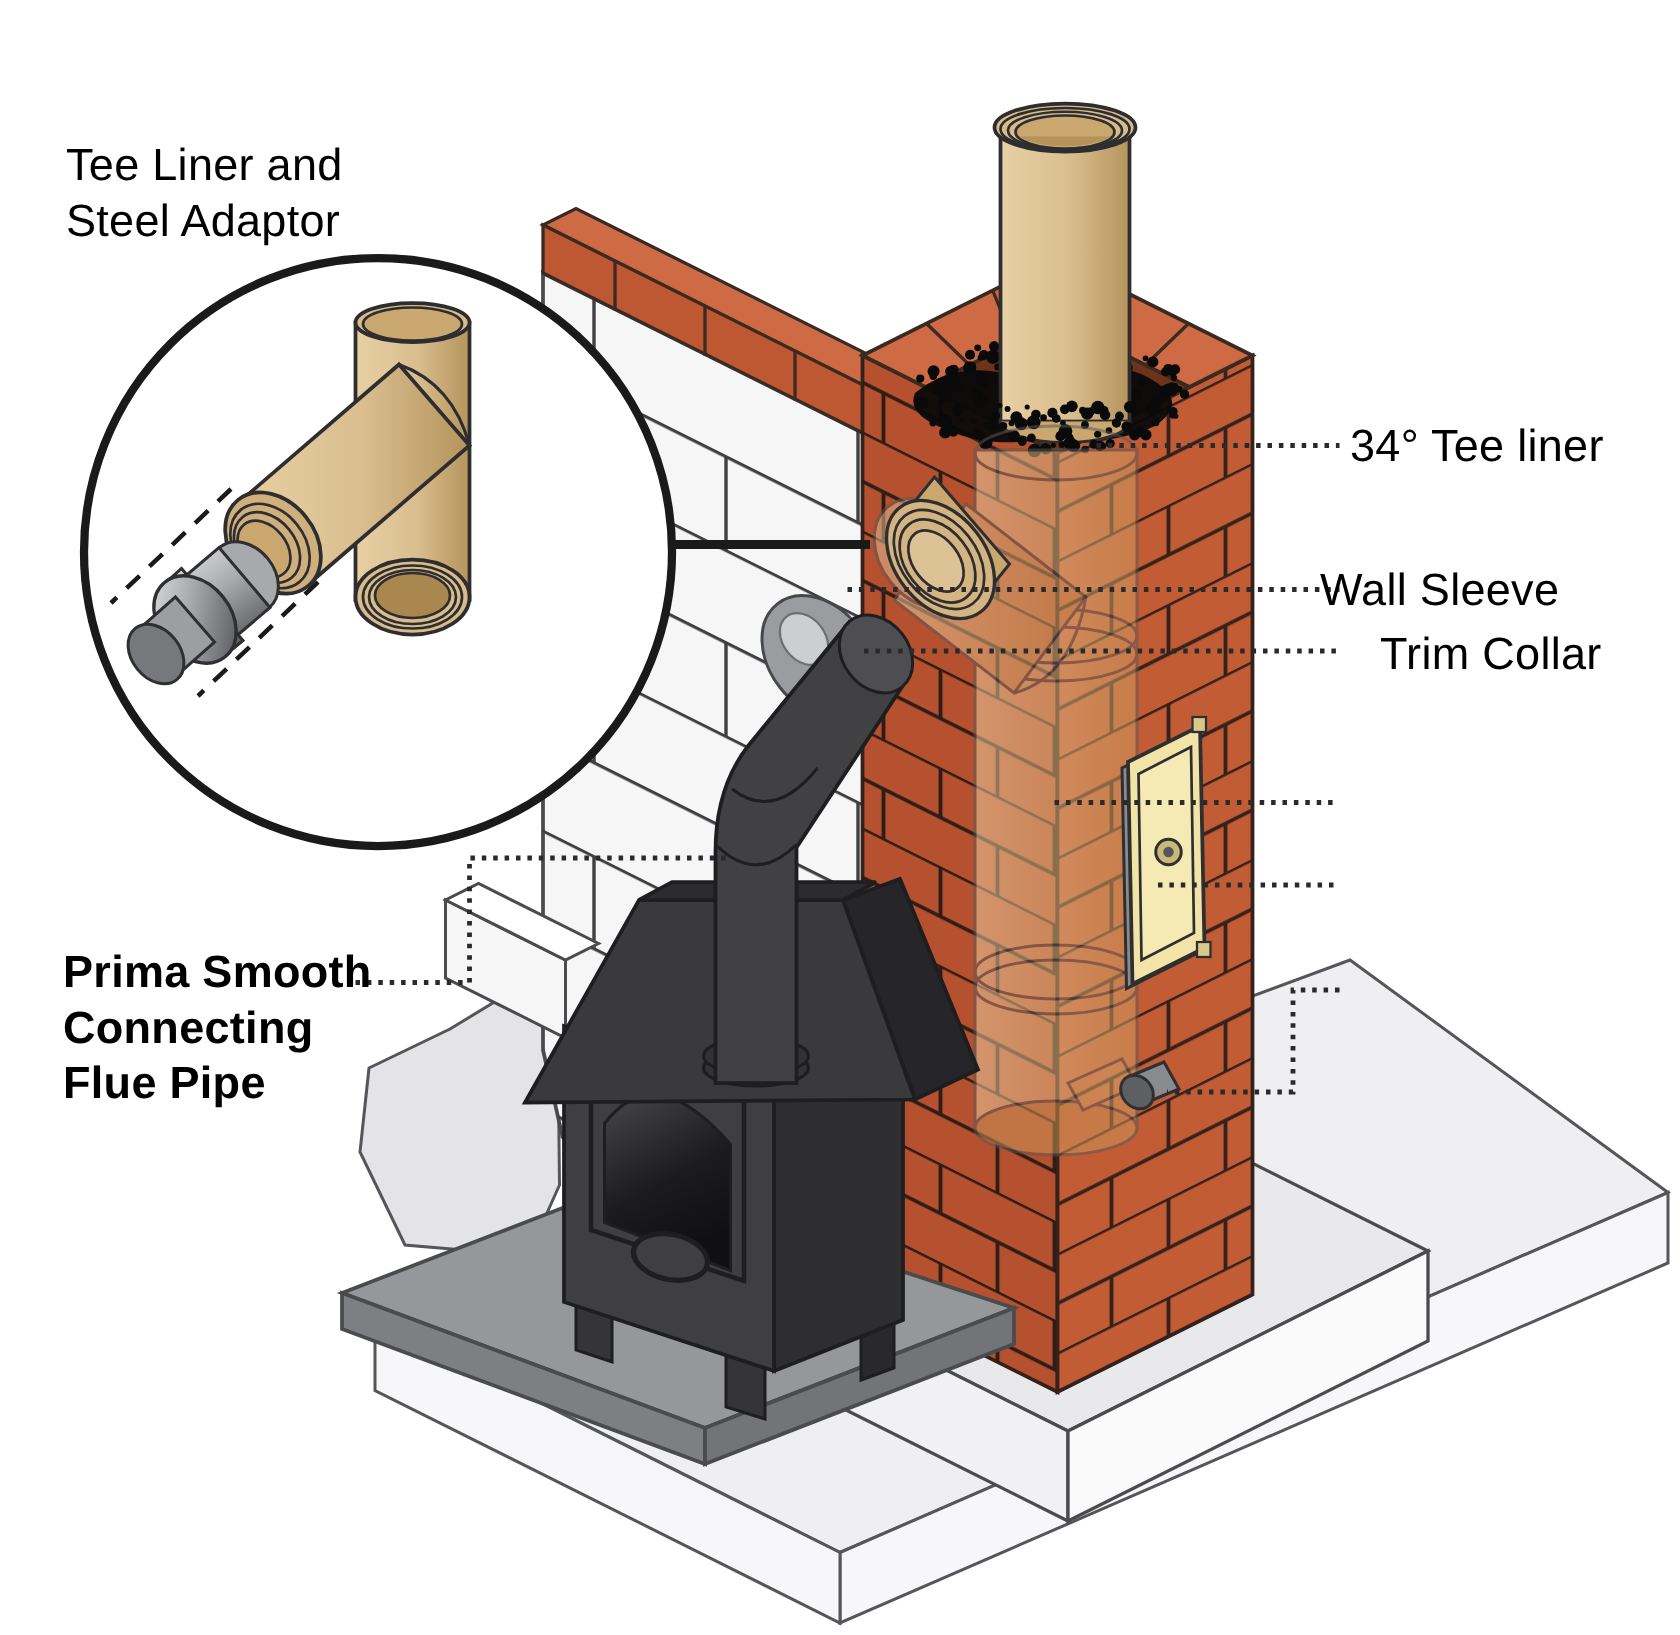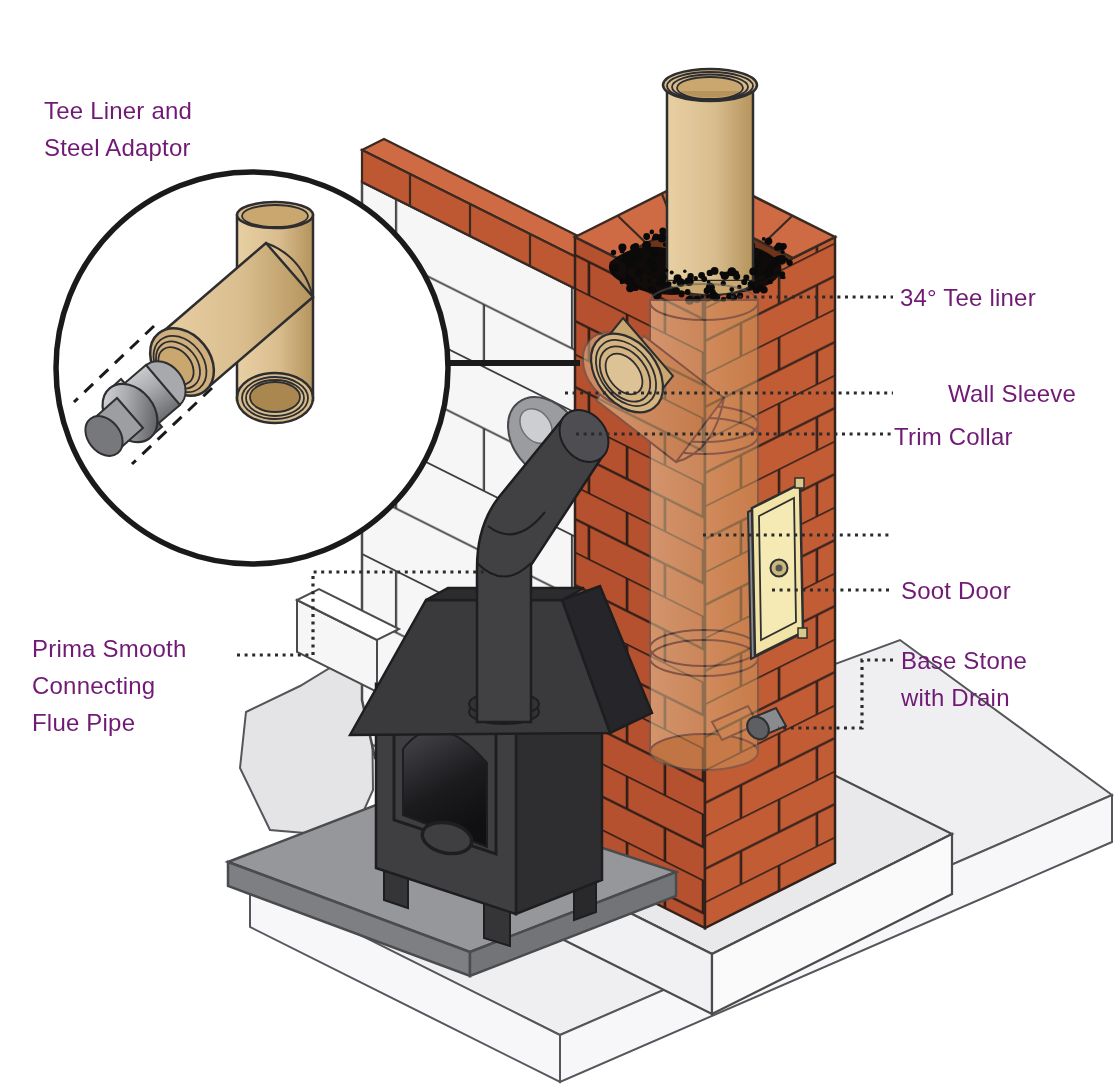--- a/index.html
+++ b/index.html
@@ -1,19 +1,19 @@
 <!DOCTYPE html>
 <html><head>
 <meta charset="utf-8">
 <style>
   html,body{margin:0;padding:0;background:#ffffff;}
   #stage{position:relative;width:1120px;height:1090px;background:#fff;overflow:hidden;
          font-family:"Liberation Sans",sans-serif;}
   #scene{position:absolute;left:0;top:0;}
-  .lbl{position:absolute;font-size:24px;line-height:37px;color:#701a75;
+  .lbl{position:absolute;font-size:30px;line-height:37px;color:#000000;
        white-space:pre-line;letter-spacing:0.2px;}
 </style>
 </head>
 <body>
 
 <div id="stage">
 
 <svg id="scene" width="1120" height="1090" viewBox="0 0 1120 1090">
   <defs>
     <linearGradient id="gradTan" x1="0" y1="0" x2="1" y2="0">
@@ -403,22 +403,19 @@
     <line x1="703" y1="535" x2="893" y2="535"></line>
     <line x1="772" y1="590" x2="893" y2="590"></line>
     <polyline points="893,660 862,660 862,728 778,728"></polyline>
     <polyline points="237,655 313,655 313,572 488,572"></polyline>
   </g>
 </svg>
 
 <div class="lbl" style="left:44px;top:92px;">Tee Liner and
 Steel Adaptor</div>
 <div class="lbl" style="left:900px;top:279px;">34° Tee liner</div>
-<div class="lbl" style="left:948px;top:375px;">Wall Sleeve</div>
-<div class="lbl" style="left:894px;top:418px;">Trim Collar</div>
-<div class="lbl" style="left:901px;top:572px;">Soot Door</div>
-<div class="lbl" style="left:901px;top:642px;">Base Stone
-with Drain</div>
-<div class="lbl" style="left:32px;top:630px;">Prima Smooth
+<div class="lbl" style="left:880px;top:375px;">Wall Sleeve</div>
+<div class="lbl" style="left:920px;top:418px;">Trim Collar</div>
+<div class="lbl" style="left:42px;top:630px;font-weight:bold;">Prima Smooth
 Connecting
 Flue Pipe</div>
 
 </div>
 
 </body></html>

